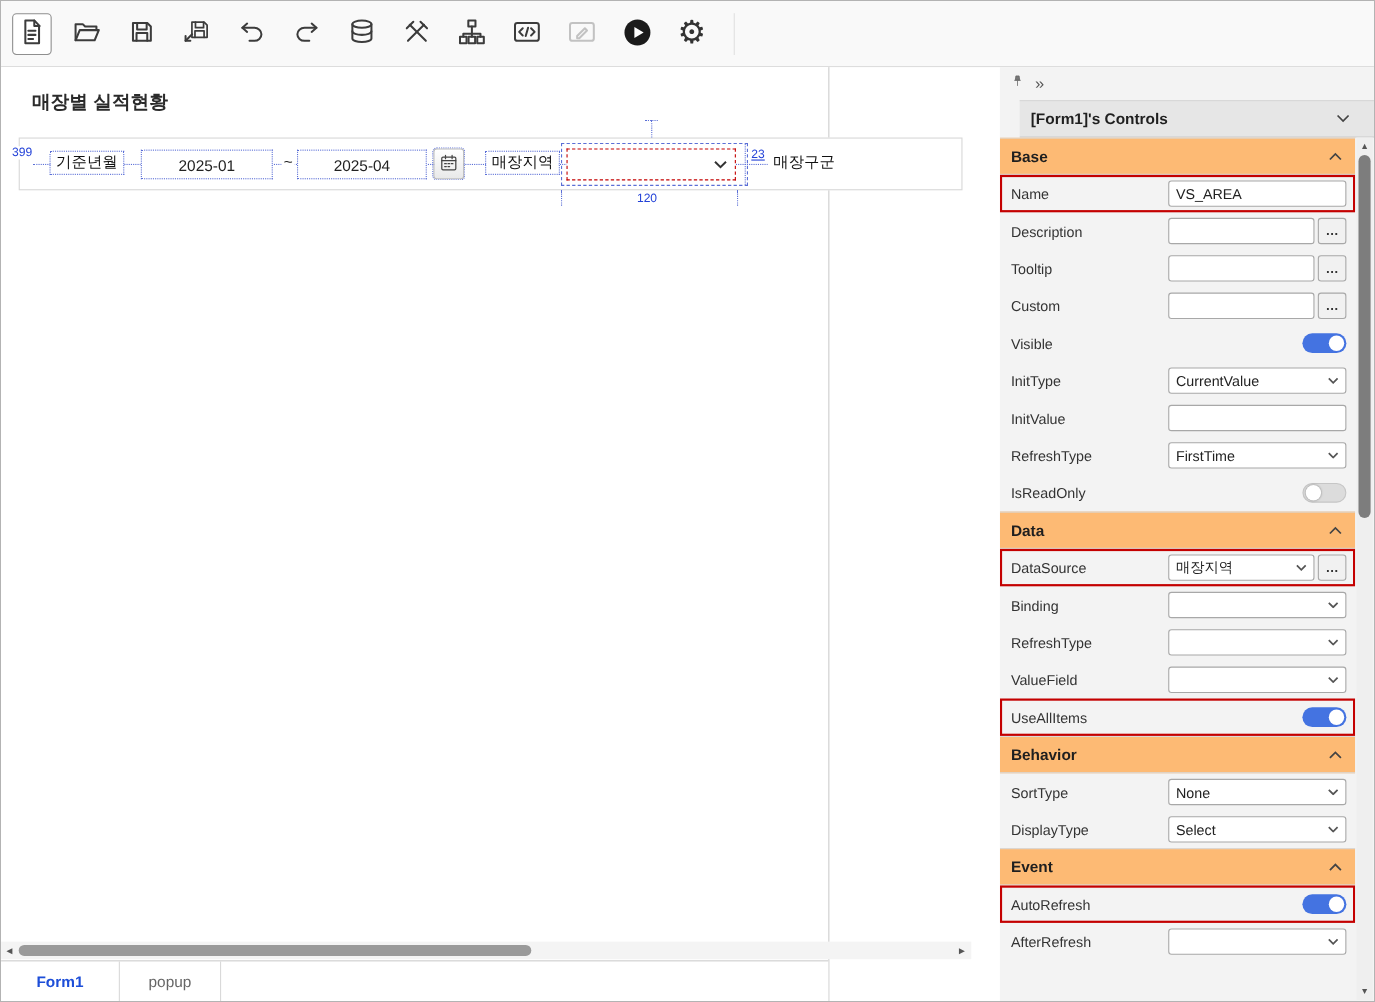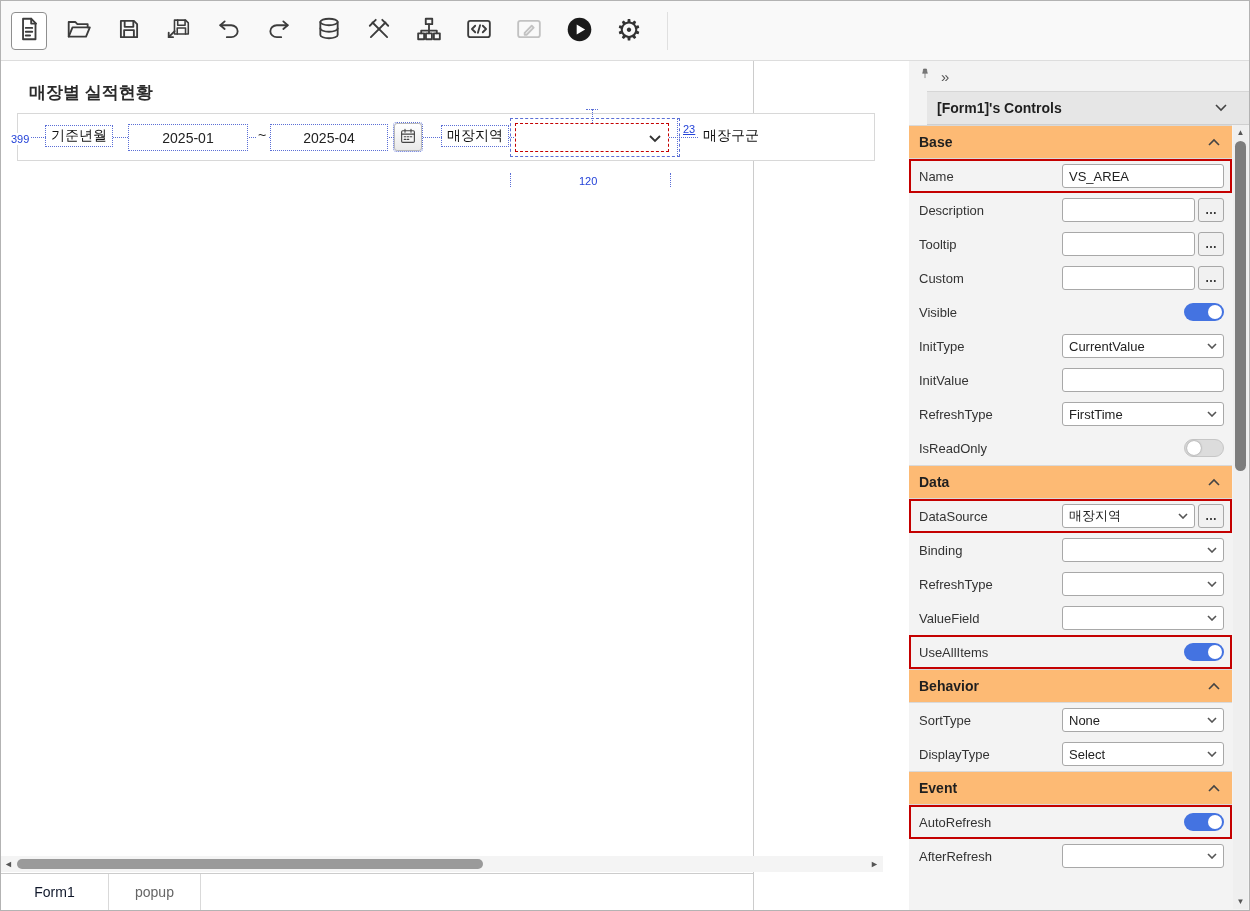--- a/index.html
+++ b/index.html
@@ -18,21 +18,21 @@
   .tool.disabled svg { stroke:#c2c2c2; }
   .gear { font-size:29px; line-height:1; color:#333; }
   .tsep { width:1px; height:38px; background:#e0e0e0; margin:0 6px; }
 
   
   .canvas { position:absolute; top:60px; left:0; width:753px; bottom:0; background:#fff; border-right:1px solid #ccc; }
   .report-title { position:absolute; left:28px; top:20px; font-size:17px; font-weight:bold; color:#2b2b2b; }
 
   .dim { position:absolute; font-size:11px; color:#2342d8; z-index:4; background:#fff; padding:0 2px; }
 
-  .filterbox { position:absolute; left:16px; top:52px; width:858px; height:48px; border:1px solid #d8d8d8; background:#fff; }
+  .filterbox { position:absolute; left:16px; top:64px; width:858px; height:48px; border:1px solid #d8d8d8; background:#fff; }
   .guide { position:absolute; left:12px; top:50%; width:676px; border-top:1px dotted #5b6fd6; z-index:1; }
   .flabel { position:absolute; top:12px; font-size:14px; color:#111; background:#fff; padding:1px 5px;
             outline:1px dotted #5b6fd6; z-index:2; white-space:nowrap; }
   .flabel.plain { outline:none; }
   .fdate { position:absolute; top:10px; width:120px; height:27px; border:1px dotted #5b6fd6; background:#fff;
            text-align:center; font-size:14px; color:#222; z-index:2; font-family:inherit; }
   .ftilde { position:absolute; left:238px; top:13px; font-size:14px; color:#222; background:#fff; padding:0 2px; z-index:2; }
   .calbtn { position:absolute; left:376px; top:9px; width:28px; height:28px; border:1px solid #b9b9b9;
             background:linear-gradient(#ffffff,#e9e9e9); border-radius:3px; display:flex; align-items:center;
             justify-content:center; z-index:2; outline:1px dotted #5b6fd6; cursor:pointer; }
@@ -45,21 +45,21 @@
   .htick { position:absolute; border-top:1px dotted #5b6fd6; z-index:1; }
 
   
   .hscroll { position:absolute; left:0; top:795px; width:882px; height:16px; background:#f4f4f4; }
   .hthumb { position:absolute; left:16px; top:3px; width:466px; height:10px; background:#9a9a9a; border-radius:5px; cursor:pointer; }
   .harrow { position:absolute; top:3px; font-size:9px; color:#555; cursor:pointer; }
 
   .tabbar { position:absolute; left:0; bottom:0; width:100%; height:37px; border-top:1px solid #ccc; background:#fff; display:flex; }
   .tab { display:flex; align-items:center; justify-content:center; font-size:14px; padding:0 26px;
          border-right:1px solid #d9d9d9; cursor:pointer; }
-  .tab.active { font-weight:normal; color:#0f172a; min-width:108px; }
+  .tab.active { font-weight:bold; color:#1d4ed8; min-width:108px; }
   .tab.inactive { color:#666; }
 
   
   .panel { position:absolute; top:60px; left:908px; right:0; bottom:0; background:#f3f3f3; }
   .minibar { height:30px; display:flex; align-items:center; gap:9px; padding-left:9px; color:#555; }
   .minibar svg { stroke:#666; fill:#777; stroke-width:1.2; }
   .expand { font-size:15px; color:#555; cursor:pointer; letter-spacing:-1px; }
   .pheader { height:34px; background:#e6e6e6; border-top:1px solid #d6d6d6; border-bottom:1px solid #cfcfcf;
              display:flex; align-items:center; padding:0 10px; font-weight:bold; font-size:14px; color:#1f1f1f;margin-left:18px; }
   .pheader .chevbox { margin-left:auto; margin-right:12px; }

